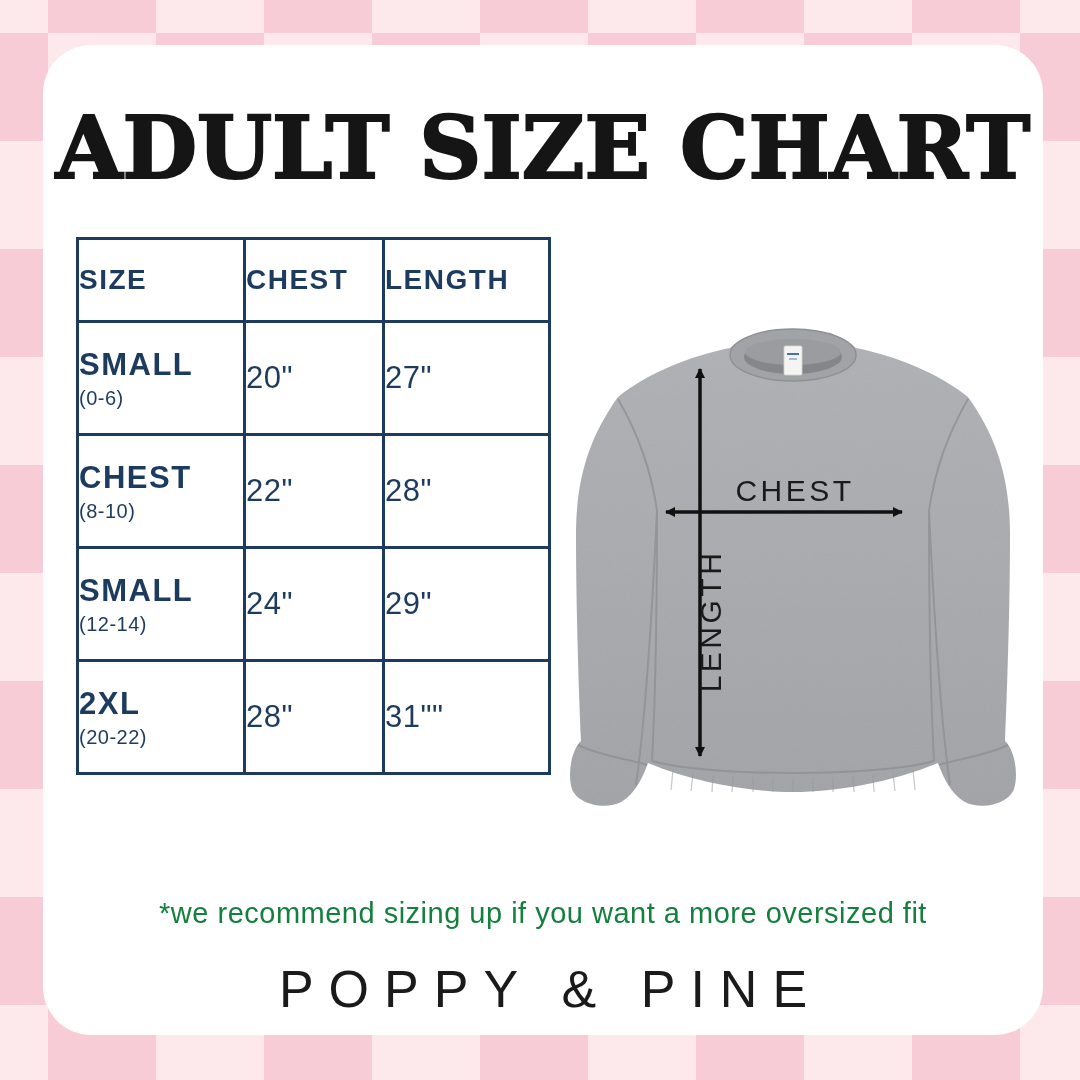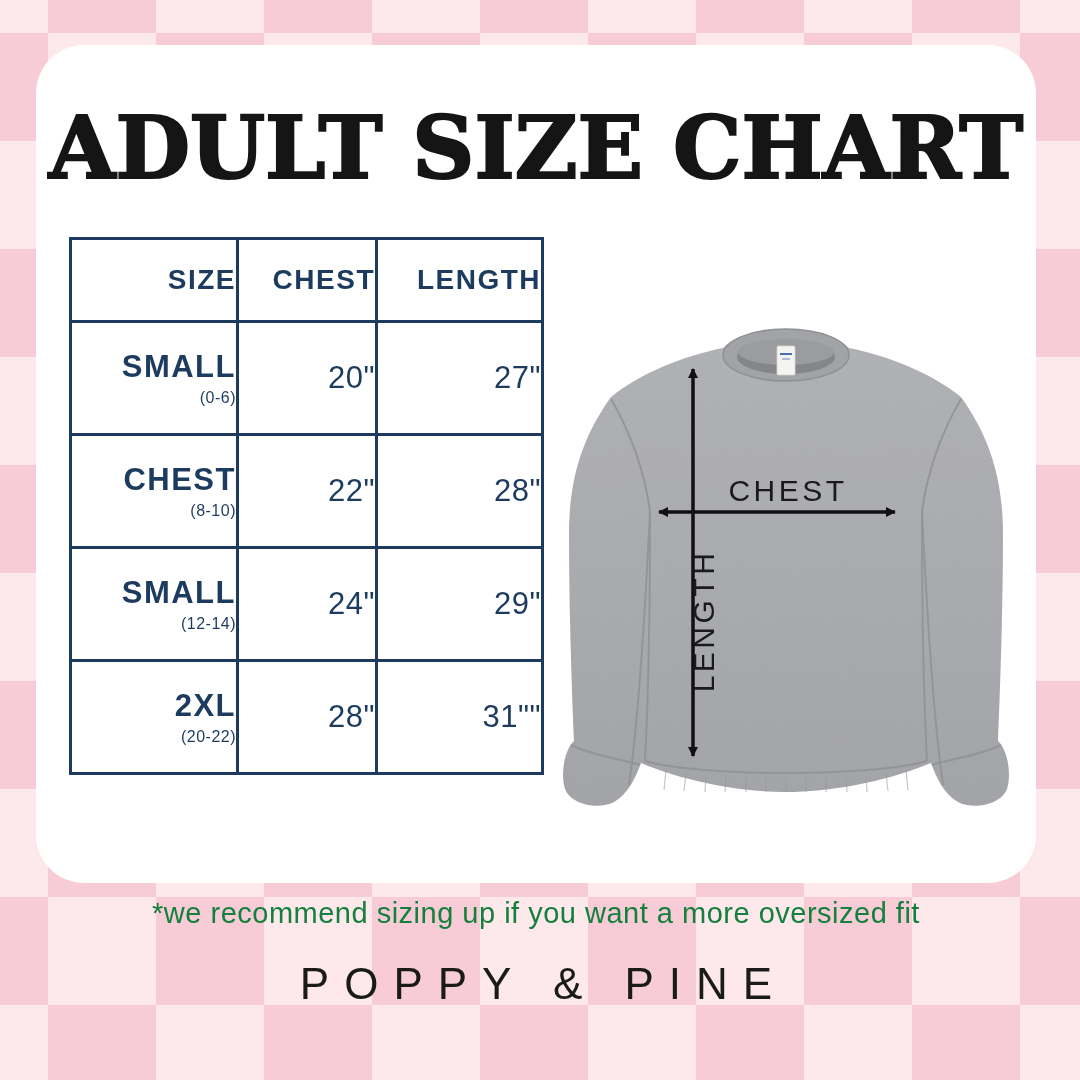--- a/index.html
+++ b/index.html
@@ -5,56 +5,56 @@
   html,body { margin:0; padding:0; }
   body {
     width:1080px; height:1080px; position:relative; overflow:hidden;
     font-family:"Liberation Sans", sans-serif;
     background-color:#fde9ec;
     background-image:conic-gradient(#f8ccd6 0 25%, #fde9ec 0 50%, #f8ccd6 0 75%, #fde9ec 0);
     background-size:216px 216px;
     background-position:-60px -75px;
   }
   .card {
-    position:absolute; left:36px; top:45px; width:1000px; height:838px;
+    position:absolute; left:43px; top:45px; width:1000px; height:990px;
     background:#ffffff; border-radius:48px;
   }
   .title {
     position:absolute; top:56px; left:0; width:100%;
     text-align:center; color:#151515;
     font-family:"DejaVu Serif", serif; font-weight:700; font-size:86px; line-height:1.1;
     -webkit-text-stroke:2.2px #151515; letter-spacing:0px;
   }
   table.size-table {
     position:absolute; left:33px; top:192px; width:472px;
     border-collapse:collapse; table-layout:fixed;
     color:#1d3b5e;
   }
   .size-table th, .size-table td {
-    border:3px solid #1d3b5e; text-align:right; vertical-align:middle; padding:0;
+    border:3px solid #1d3b5e; text-align:left; vertical-align:middle; padding:0;
   }
   .size-table thead tr { height:83px; }
   .size-table tbody tr { height:113px; }
   .col-size { width:167px; } .col-chest { width:139px; } .col-length { width:166px; }
   .size-table th { font-size:28px; font-weight:700; letter-spacing:1.5px; }
   .size-name { font-size:31px; letter-spacing:1.5px; font-weight:700; }
-  .size-range { font-size:16px; letter-spacing:0.5px; margin-top:4px; font-weight:400;padding-left:40px; }
+  .size-range { font-size:20px; letter-spacing:0.5px; margin-top:4px; font-weight:400; }
   .val { font-size:31px; letter-spacing:0.5px; font-weight:400; }
   .figure { position:absolute; left:515px; top:270px; width:470px; height:545px; }
   .measure {
     font-family:"Liberation Sans", sans-serif; font-size:30px; letter-spacing:3.5px;
     fill:#1a1a1a; font-weight:400;
   }
   .note {
     position:absolute; top:852px; left:0; width:100%; text-align:center;
     color:#15803d; font-size:29px; letter-spacing:0.5px; font-weight:400;
   }
   .brand {
     position:absolute; top:914px; left:0; width:100%; text-align:center;
-    color:#1a1a1a; font-size:44px; letter-spacing:15px; font-weight:400;
+    color:#1a1a1a; font-size:52px; letter-spacing:15px; font-weight:400;
     text-indent:15px;
   }
 </style>
 </head>
 <body>
 
 <div class="card">
 
   <div class="title">ADULT SIZE CHART</div>
 

